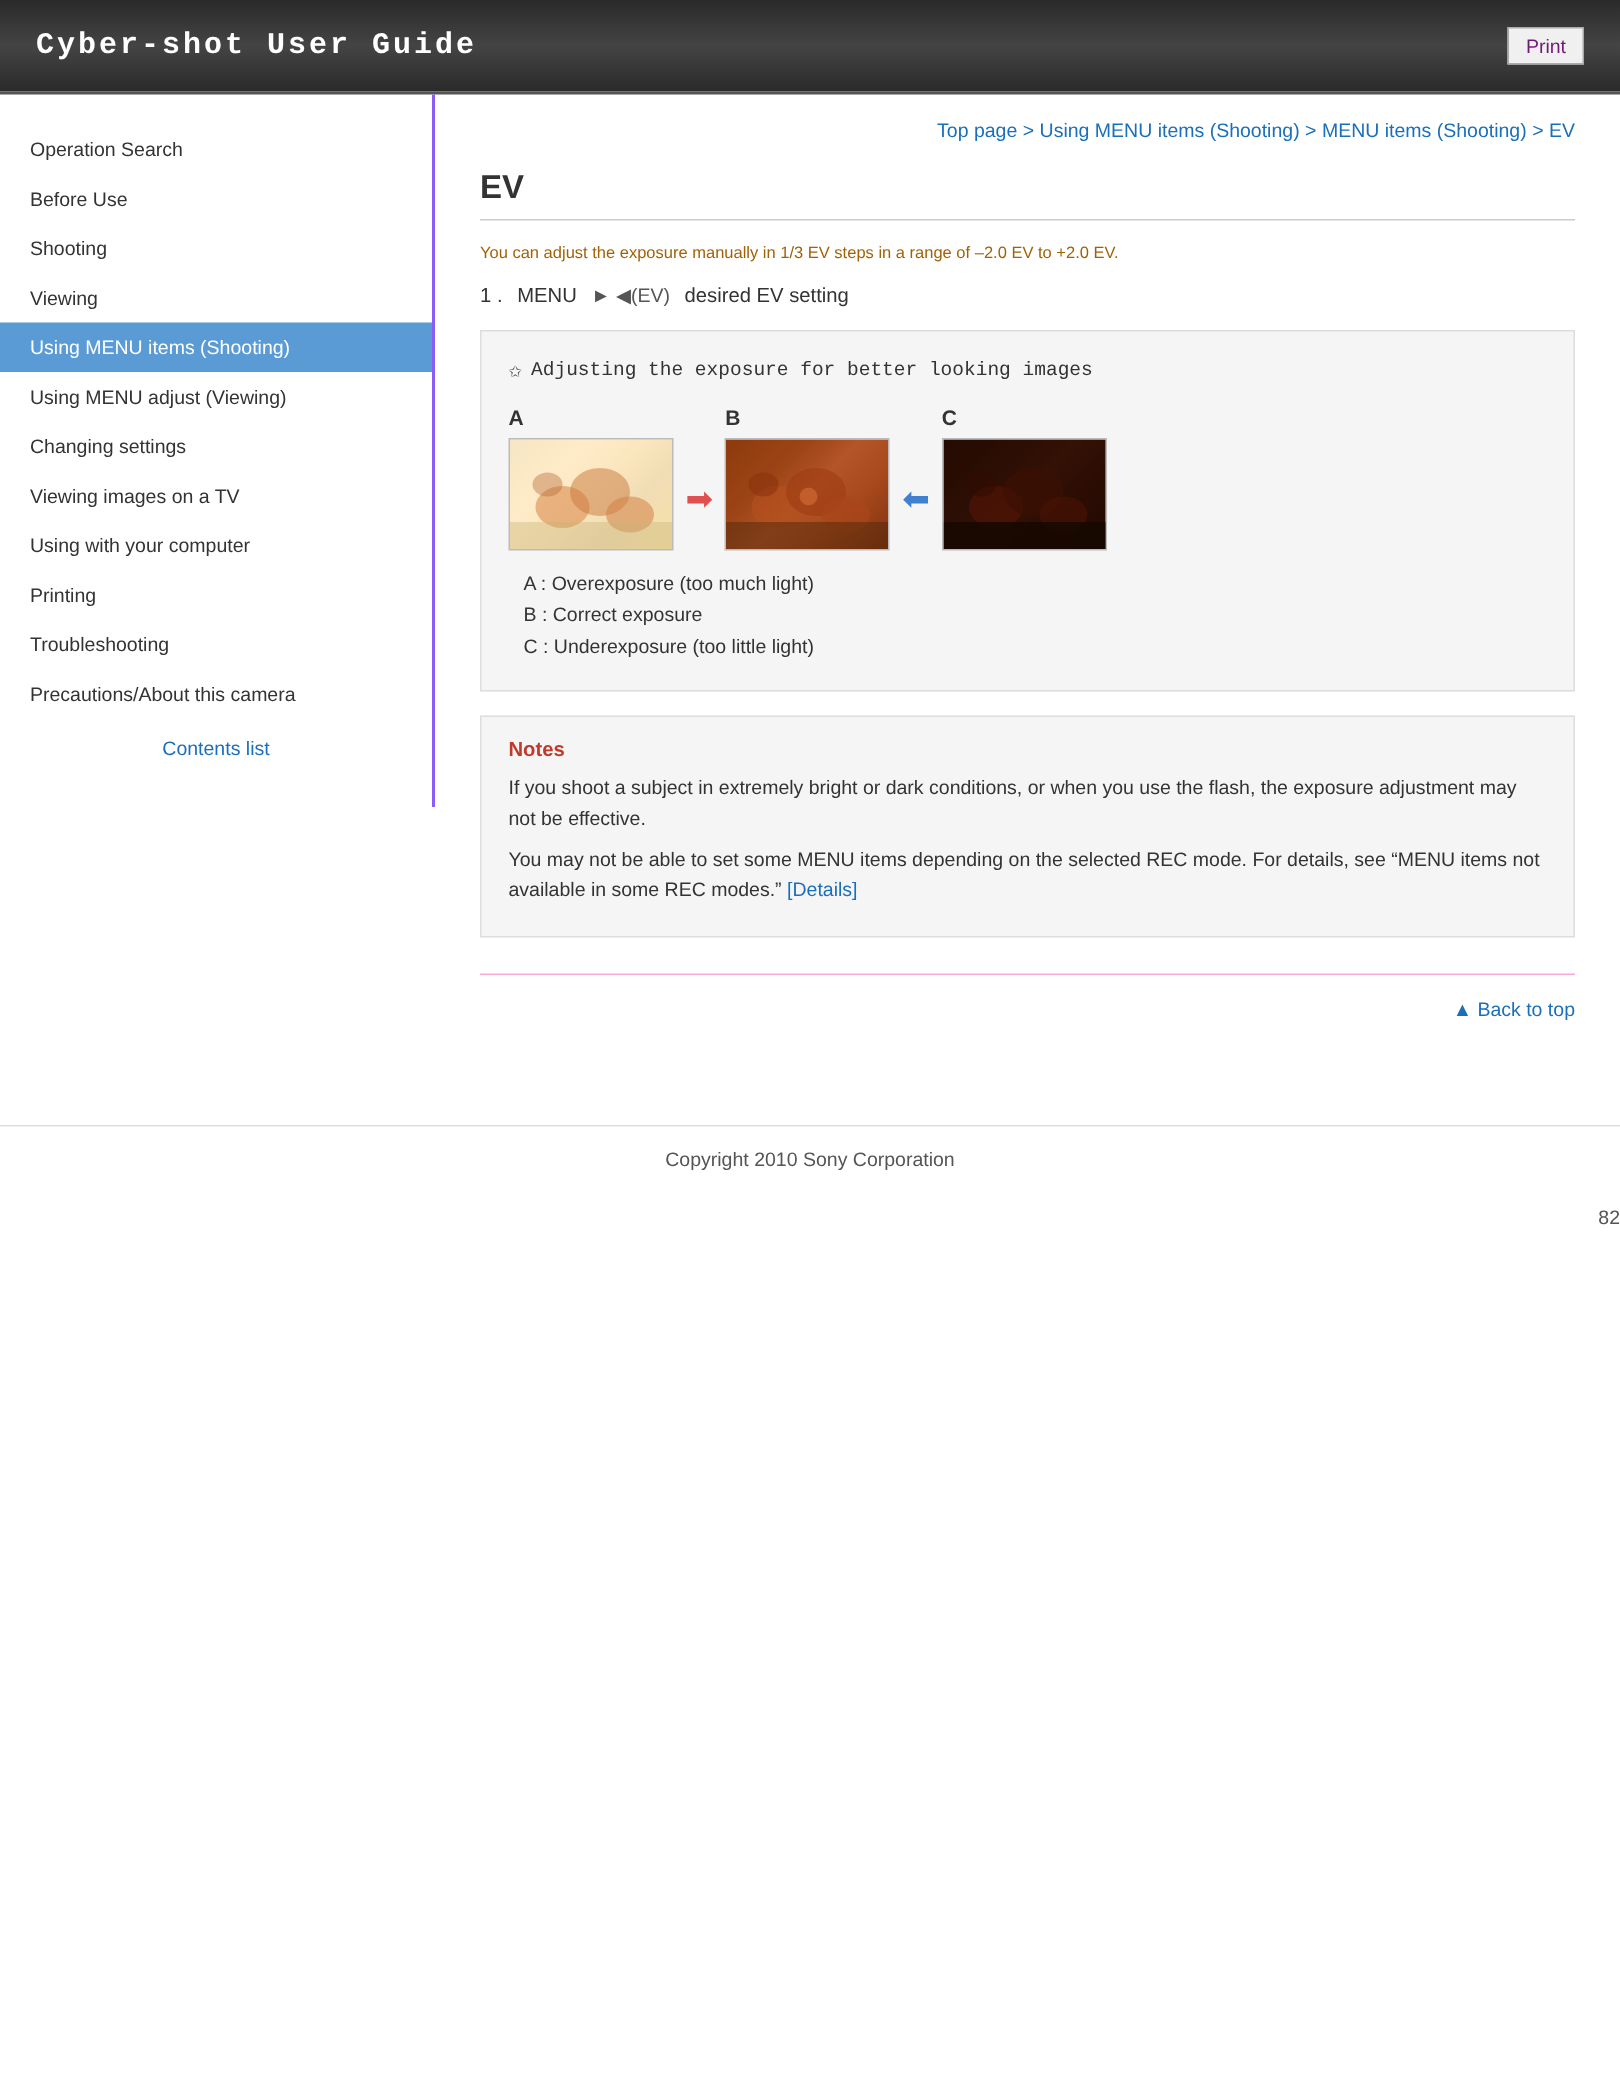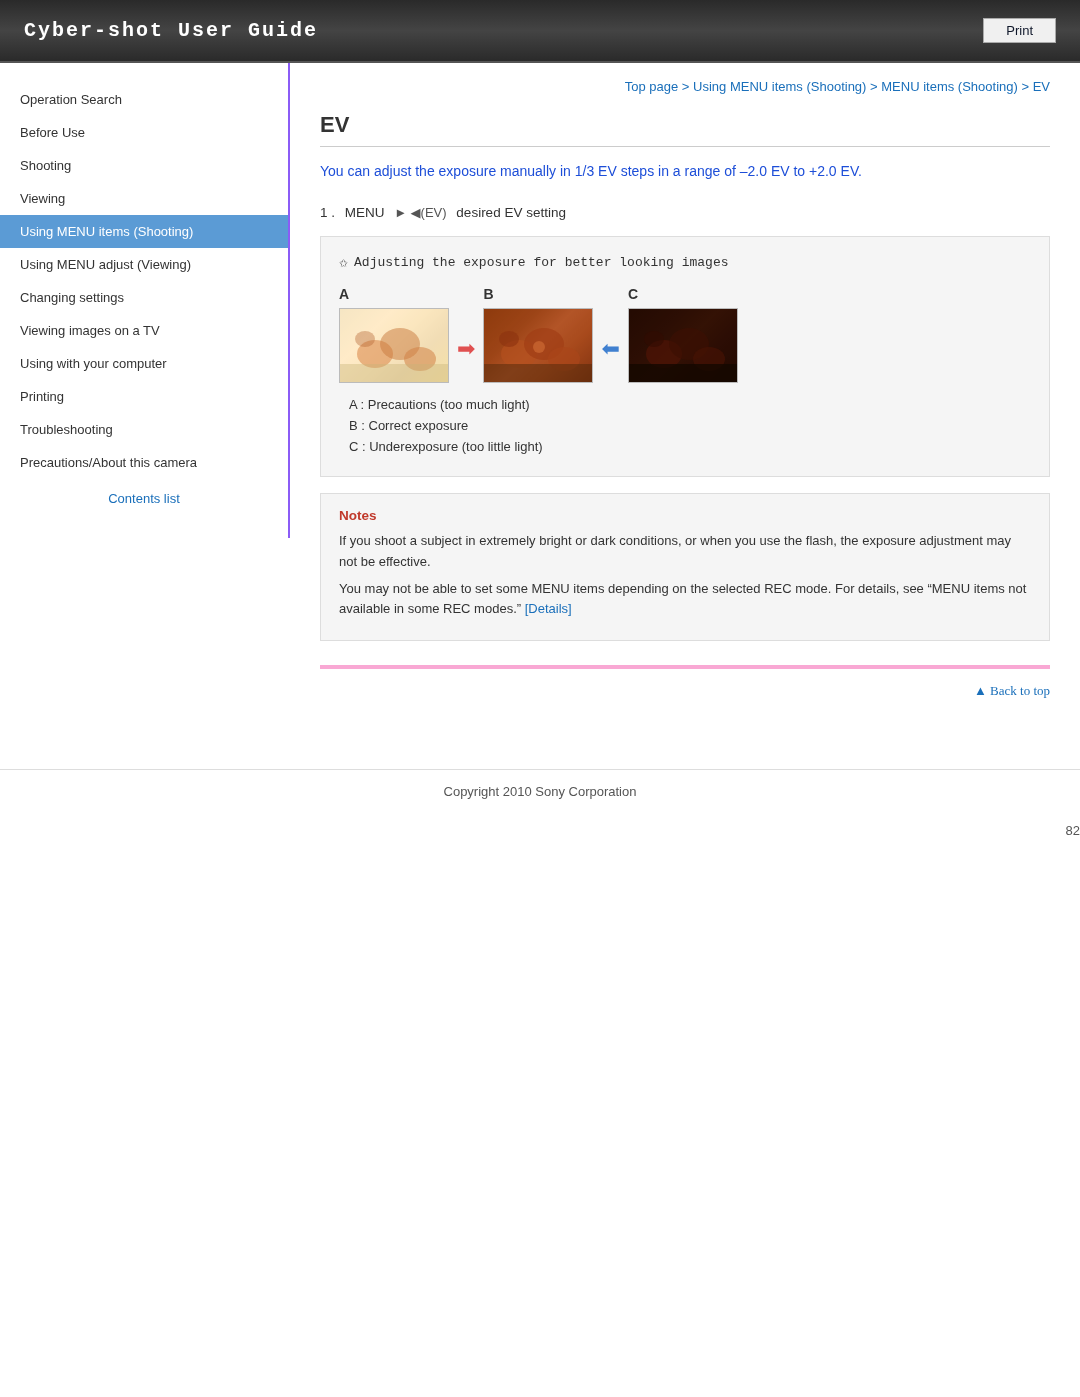--- a/index.html
+++ b/index.html
@@ -25,24 +25,24 @@
     .header-title {
       color: #fff;
       font-size: 20px;
       font-family: 'Courier New', monospace;
       letter-spacing: 2px;
       font-weight: bold;
     }
     .print-button {
       background: #f0f0f0;
       border: 1px solid #aaa;
-      padding: 4px 22px;
+      padding: 4px 11px;
       font-size: 13px;
       cursor: pointer;
-      color: #0f172a;
+      color: #701a75;
     }
 
     
     .layout {
       display: flex;
       align-items: flex-start;
     }
 
     
     .sidebar {
@@ -96,23 +96,23 @@
       font-size: 22px;
       font-weight: bold;
       color: #333;
       border-bottom: 1px solid #ccc;
       padding-bottom: 8px;
       margin-bottom: 16px;
     }
 
     
     .description {
-      font-size: 14px;
-      margin-bottom: 26px;
-      color: #1d4ed8;
+      font-size: 11px;
+      margin-bottom: 14px;
+      color: #a16207;
     }
 
     
     .step {
       font-size: 13.5px;
       margin-bottom: 16px;
       display: flex;
       align-items: center;
       gap: 6px;
     }
@@ -209,22 +209,21 @@
     .notes-link {
       color: #1a6fba;
       text-decoration: none;
     }
 
     
     .back-to-top-row {
       text-align: right;
       margin-top: 24px;
       padding-top: 14px;
-      border-top: 4px solid #f9a8d4;
-      font-family: Liberation Serif, serif;
+      border-top: 1px solid #f9a8d4;
     }
     .back-to-top {
       color: #1a6fba;
       font-size: 13px;
       text-decoration: none;
       cursor: pointer;
     }
 
     
     .footer {
@@ -352,21 +351,21 @@
               <ellipse cx="60" cy="35" rx="20" ry="16" fill="rgba(60,15,3,0.65)"></ellipse>
               <ellipse cx="80" cy="50" rx="16" ry="12" fill="rgba(70,18,4,0.7)"></ellipse>
               <ellipse cx="25" cy="30" rx="10" ry="8" fill="rgba(50,12,2,0.6)"></ellipse>
               <rect x="0" y="55" width="110" height="20" fill="rgba(20,8,0,0.8)"></rect>
             </svg>
           </div>
         </div>
       </div>
 
       <ul class="caption-list">
-        <li>A : Precautions (too much light)</li>
+        <li>A : Overexposure (too much light)</li>
         <li>B : Correct exposure</li>
         <li>C : Underexposure (too little light)</li>
       </ul>
     </div>
 
     <div class="notes-box">
       <div class="notes-title">Notes</div>
       <p class="notes-text">If you shoot a subject in extremely bright or dark conditions, or when you use the flash, the exposure adjustment may not be effective.</p>
       <p class="notes-text">You may not be able to set some MENU items depending on the selected REC mode. For details, see “MENU items not available in some REC modes.” <a href="#" class="notes-link">[Details]</a></p>
     </div>

